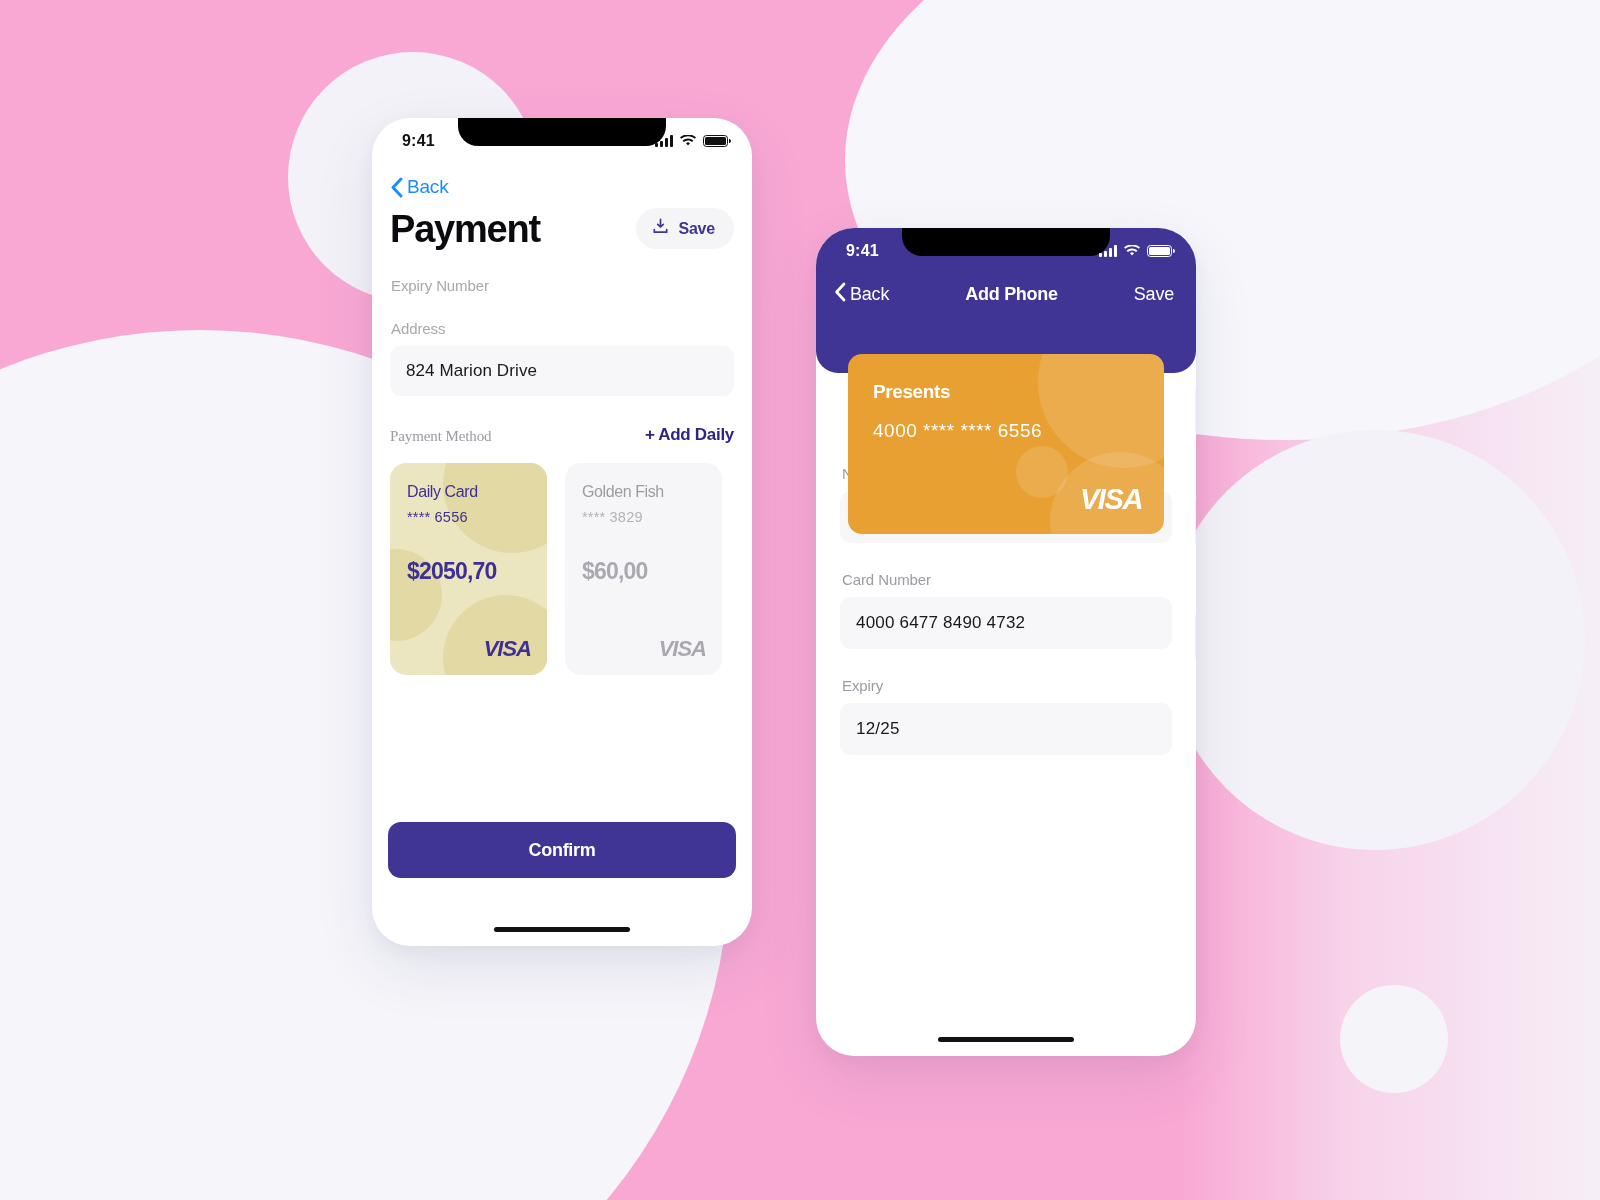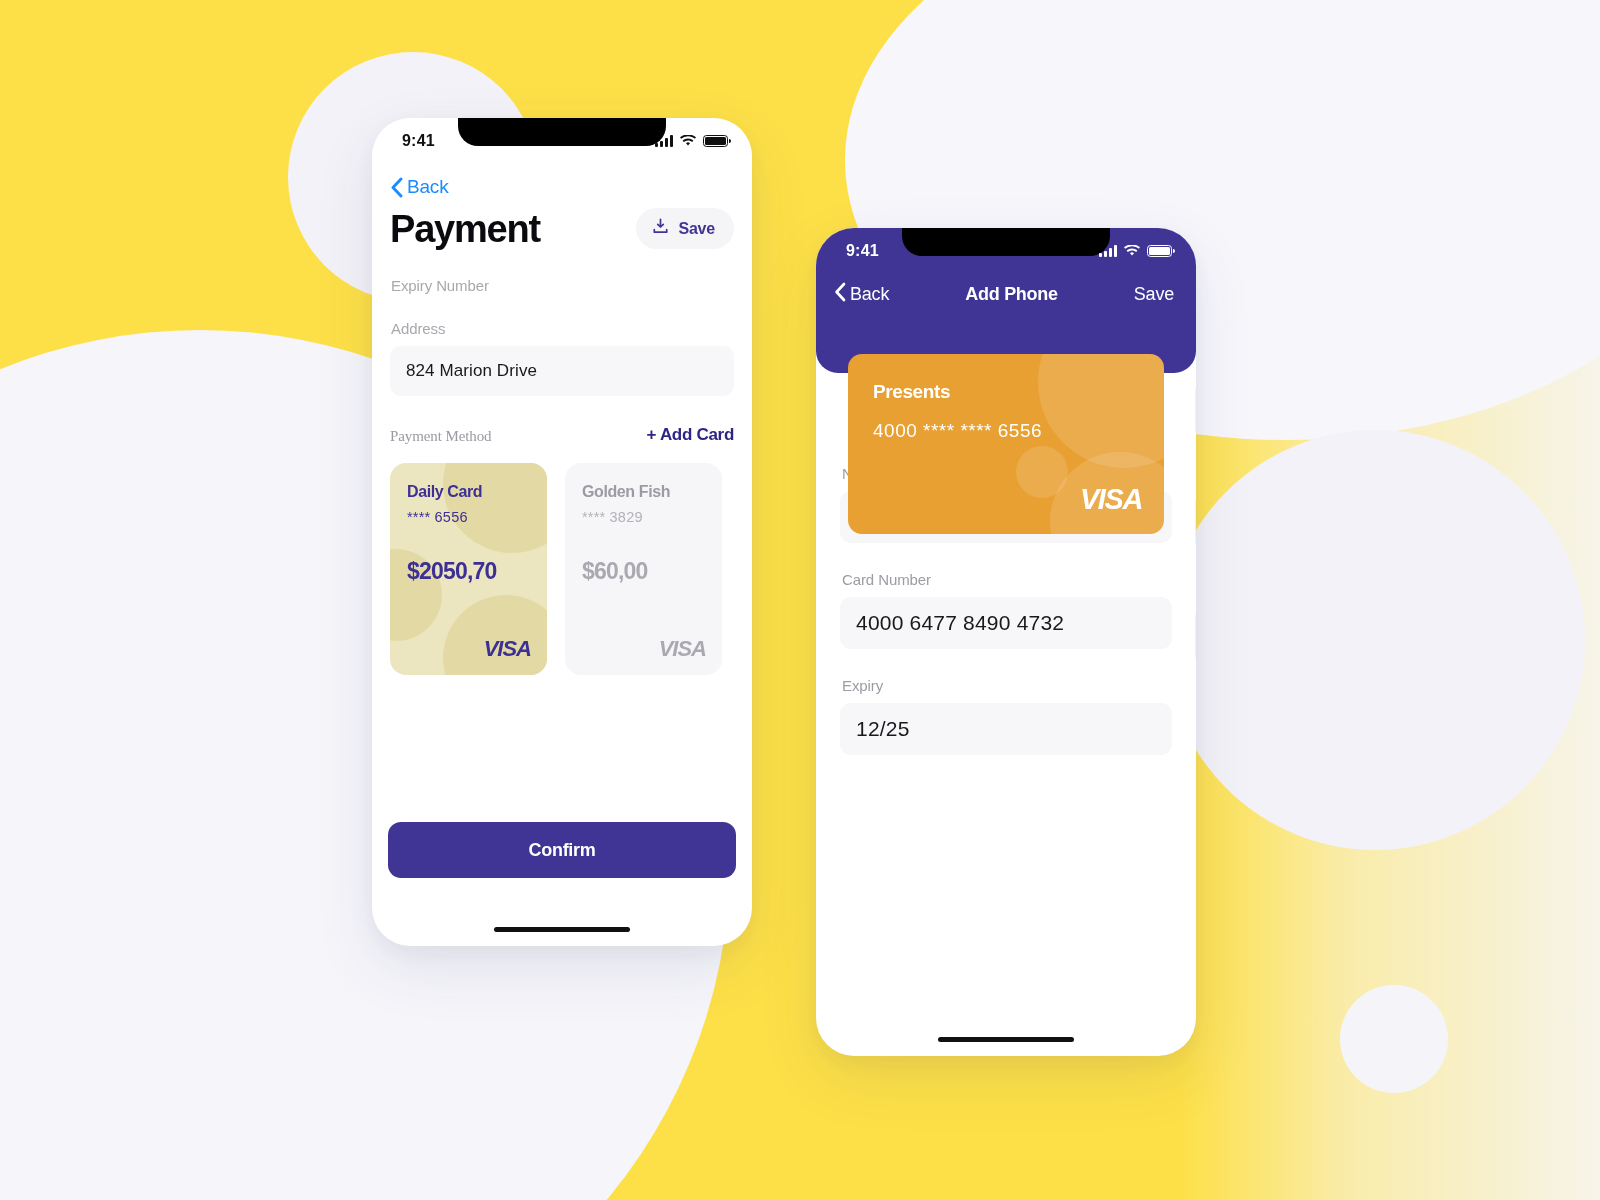--- a/index.html
+++ b/index.html
@@ -5,21 +5,21 @@
   * { box-sizing: border-box; margin: 0; padding: 0; }
   html, body {
     width: 1600px; height: 1200px;
     overflow: hidden;
     background: #ffffff;
     font-family: "Liberation Sans", sans-serif;
     -webkit-font-smoothing: antialiased;
   }
 
   
-  #canvas { position: relative; width: 1600px; height: 1200px; background: #fde047; overflow: hidden; }
+  #canvas { position: relative; width: 1600px; height: 1200px; background: #f9a8d4; overflow: hidden; }
 
   .bg-shape { position: absolute; border-radius: 50%; pointer-events: none; }
   .bg-blob-left      { left: -330px; top: 330px;  width: 1060px; height: 1060px; background: #f5f5fa; }
   .bg-blob-topright  { left: 845px;  top: -120px; width: 880px;  height: 560px;  background: #f6f6fb; border-radius: 50%; }
   .bg-circle-small-tl{ left: 288px;  top: 52px;   width: 250px;  height: 250px;  background: #f3f2f8; }
   .bg-circle-right   { left: 1165px; top: 430px;  width: 420px;  height: 420px;  background: #f3f2f8; }
   .bg-circle-br      { left: 1340px; top: 985px;  width: 108px;  height: 108px;  background: #f5f4f9; }
   .bg-wash-right     { position:absolute; left: 1180px; top: 0; width: 420px; height: 1200px;
                        background: linear-gradient(90deg, rgba(246,246,251,0) 0%, rgba(246,246,251,.55) 40%, rgba(246,246,251,.9) 100%); }
 
@@ -102,21 +102,21 @@
 
   
   .carousel { display:flex; gap: 18px; margin-top: 18px; overflow: hidden; }
   .mini-card {
     position: relative; flex: 0 0 auto;
     width: 157px; height: 212px; border-radius: 16px; overflow: hidden;
     padding: 20px 17px; cursor: pointer;
   }
   .mini-card.selected { background: #ece6c0; }
   .mini-card.plain    { background: #f6f6f8; }
-  .mc-name { font-size: 16px; font-weight: 700; letter-spacing: -.4px; position: relative; z-index: 2; }
+  .mc-name { font-size: 16px; font-weight: 400; letter-spacing: -.4px; position: relative; z-index: 2; }
   .mc-digits { font-size: 14.5px; margin-top: 8px; position: relative; z-index: 2; letter-spacing: .2px; }
   .mc-amount { font-size: 23px; font-weight: 800; letter-spacing: -.8px; margin-top: 33px; position: relative; z-index: 2; }
   .mini-card.selected .mc-name,
   .mini-card.selected .mc-digits,
   .mini-card.selected .mc-amount { color: #3d2f94; }
   .mini-card.plain .mc-name   { color: #9b9ba3; }
   .mini-card.plain .mc-digits { color: #b2b2b9; }
   .mini-card.plain .mc-amount { color: #a9a9b1; }
   .mc-visa { position: absolute; right: 16px; bottom: 13px; z-index: 2;
              font-size: 22px; font-weight: 800; font-style: italic; letter-spacing: -1px; }
@@ -162,21 +162,21 @@
   .bc-num  { position: relative; z-index: 2; color:#fff; font-size: 19px; margin: 17px 0 0 25px; letter-spacing: .5px; }
   .bc-visa { position:absolute; right: 22px; bottom: 18px; z-index: 2; color:#fff;
              font-size: 29px; font-weight: 800; font-style: italic; letter-spacing: -1.4px; }
 
   .p2-body { padding: 92px 24px 0 24px; }
   .f2-label { color: #9c9ca4; font-size: 15px; margin: 0 0 9px 2px; letter-spacing: -.1px; }
   .f2-label.spaced { margin-top: 28px; }
   .f2-box {
     background:#f7f7f9; border-radius: 11px; height: 52px;
     display:flex; align-items:center; padding: 0 16px;
-    font-size: 21px; color:#18181d; letter-spacing: .2px; text-align: center;
+    font-size: 17px; color:#18181d; letter-spacing: .2px; text-align: center;
   }
   .two-col { display:flex; gap: 25px; }
   .two-col > div { flex: 1; }
 </style>
 </head>
 <body>
 
 <div id="canvas">
 
   <div class="bg-shape bg-blob-topright"></div>
@@ -235,21 +235,21 @@
         </div>
       </div>
 
       <div class="field-label">Expiry Number</div>
 
       <div class="field-label">Address</div>
       <div class="field-box">824  Marion Drive</div>
 
       <div class="pm-row">
         <div class="pm-label">Payment Method</div>
-        <div class="addcard-link">+ Add Card</div>
+        <div class="addcard-link">+ Add Daily</div>
       </div>
 
       <div class="carousel">
         <div class="mini-card selected">
           <div class="deco deco-a"></div>
           <div class="deco deco-b"></div>
           <div class="deco deco-c"></div>
           <div class="mc-name">Daily Card</div>
           <div class="mc-digits">**** 6556</div>
           <div class="mc-amount">$2050,70</div>

